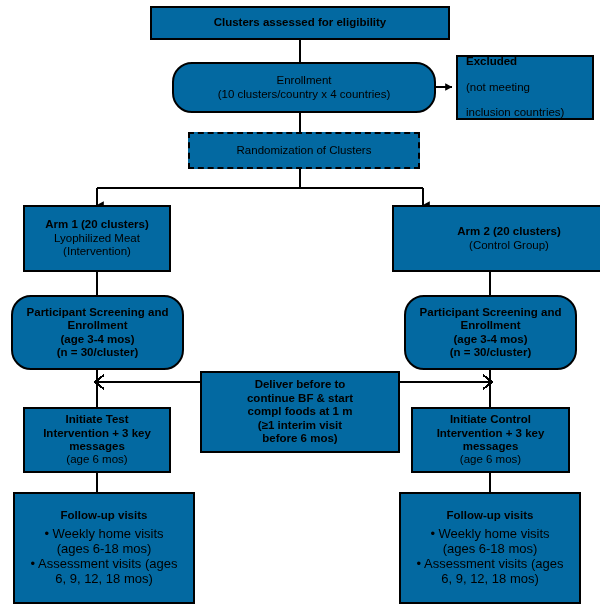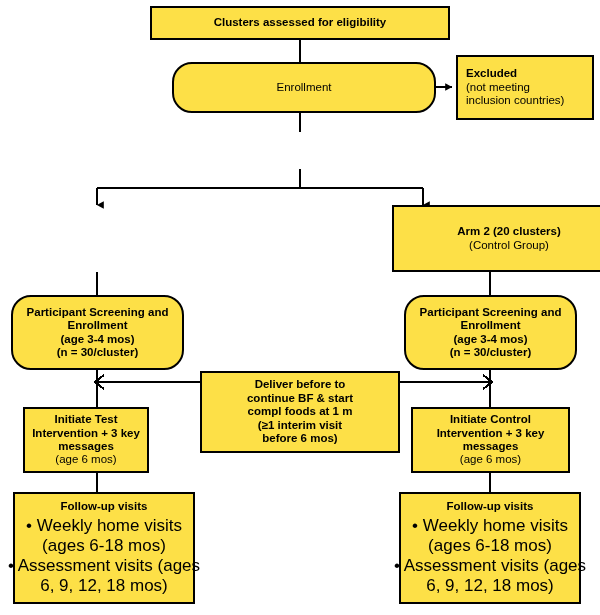--- a/index.html
+++ b/index.html
@@ -25,47 +25,48 @@
     position: absolute;
     left: 0; top: 0;
     width: 600px;
     height: 615px;
     pointer-events: none;
   }
   .node {
     position: absolute;
     box-sizing: border-box;
     border: 2px solid #000000;
-    background: #fde047;
+    background: #0369a1;
     display: flex;
     flex-direction: column;
     align-items: center;
     justify-content: center;
     text-align: center;
     line-height: 1.17;
     font-size: 11.5px;
     padding: 2px 20px;
   }
   .node.rounded { border-radius: 20px; }
   .node.dashed {
     border-style: dashed;
     border-width: 2px;
   }
   .node.leftalign {
     align-items: flex-start;
     text-align: right;
     padding-left: 8px;
+    gap: 12px;
   }
   .ln { display: block; white-space: nowrap; }
   .b { font-weight: bold; }
   .bi { font-weight: bold; }
   .bullet-line {
     display: block;
     white-space: nowrap;
-    font-size: 17px;
+    font-size: 13px;
   }
 </style>
 </head>
 <body>
 
 <div id="flow-root">
 
   <svg id="connector-layer" viewBox="0 0 600 615" width="600" height="615">
     <defs>
       <marker id="solidArrowDown" markerWidth="10" markerHeight="10" refX="5" refY="8.4" orient="auto" markerUnits="userSpaceOnUse">
@@ -108,29 +109,38 @@
       <line x1="490" y1="473" x2="490" y2="492"></line>
     </g>
   </svg>
 
   <div class="node" style="left:150px; top:6px; width:300px; height:34px;">
     <span class="ln b">Clusters assessed for eligibility</span>
   </div>
 
   <div class="node rounded" style="left:172px; top:62px; width:264px; height:51px;">
     <span class="ln">Enrollment</span>
+    <span class="ln">(10 clusters/country x 4 countries)</span>
   </div>
 
   <div class="node leftalign" style="left:456px; top:55px; width:138px; height:65px;">
     <span class="ln b">Excluded</span>
     <span class="ln">(not meeting</span>
     <span class="ln">inclusion countries)</span>
   </div>
 
+  <div class="node dashed" style="left:188px; top:132px; width:232px; height:37px;">
+    <span class="ln">Randomization of Clusters</span>
+  </div>
 
+  <div class="node" style="left:23px; top:205px; width:148px; height:67px;">
+    <span class="ln b">Arm 1 (20 clusters)</span>
+    <span class="ln">Lyophilized Meat</span>
+    <span class="ln">(Intervention)</span>
+  </div>
 
   <div class="node" style="left:392px; top:205px; width:234px; height:67px;">
     <span class="ln b">Arm 2 (20 clusters)</span>
     <span class="ln">(Control Group)</span>
   </div>
 
   <div class="node rounded" style="left:11px; top:295px; width:173px; height:75px;">
     <span class="ln bi">Participant Screening and</span>
     <span class="ln bi">Enrollment</span>
     <span class="ln bi">(age 3-4 mos)</span>
@@ -145,21 +155,21 @@
   </div>
 
   <div class="node" style="left:200px; top:371px; width:200px; height:82px;">
     <span class="ln b">Deliver before to</span>
     <span class="ln b">continue BF &amp; start</span>
     <span class="ln b">compl foods at 1 m</span>
     <span class="ln b">(≥1 interim visit</span>
     <span class="ln b">before 6 mos)</span>
   </div>
 
-  <div class="node" style="left:23px; top:407px; width:126px; height:66px;">
+  <div class="node" style="left:23px; top:407px; width:148px; height:66px;">
     <span class="ln b">Initiate Test</span>
     <span class="ln b">Intervention + 3 key</span>
     <span class="ln b">messages</span>
     <span class="ln">(age 6 mos)</span>
   </div>
 
   <div class="node" style="left:411px; top:407px; width:159px; height:66px;text-align:center;">
     <span class="ln b">Initiate Control</span>
     <span class="ln b">Intervention + 3 key</span>
     <span class="ln b">messages</span>

